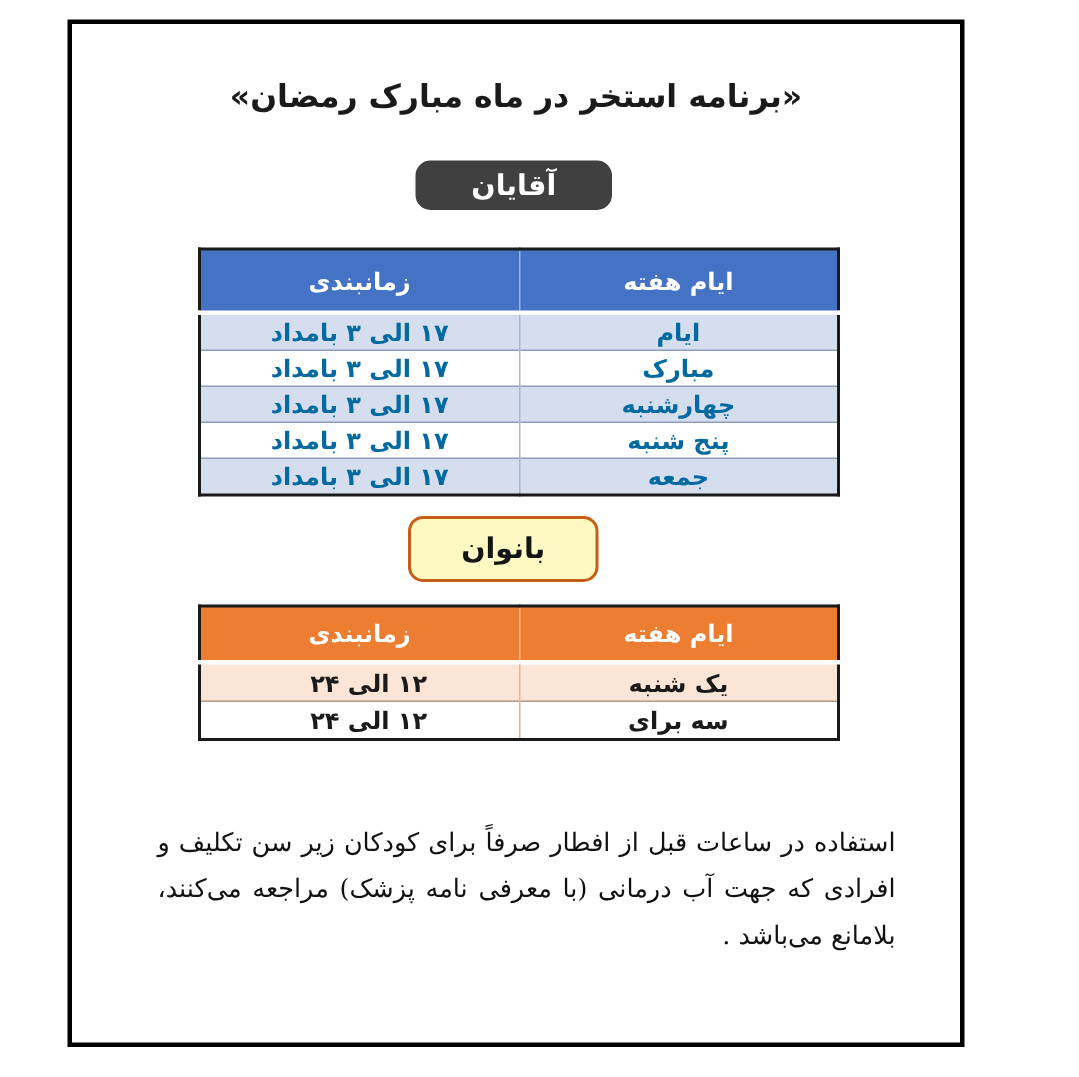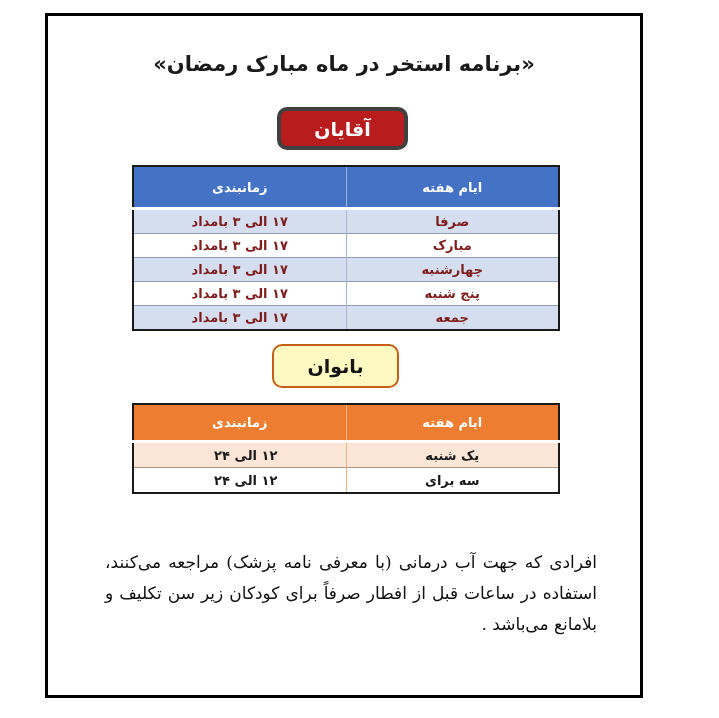--- a/index.html
+++ b/index.html
@@ -49,23 +49,23 @@
     justify-content: center;
     direction: rtl;
     font-size: 19px;
     font-weight: bold;
     cursor: default;
   }
   .men-button {
     left: 277px;
     top: 107px;
     width: 131px;
-    height: 43px;
-    background: #b91c1c;
-    border: 4px solid #404040;
+    height: 33px;
+    background: #404040;
+    border: 6px solid #404040;
     color: #ffffff;
   }
   .women-button {
     left: 272px;
     top: 344px;
     width: 127px;
     height: 44px;
     background: #fef9c3;
     border: 2px solid #C55F16;
     color: #151515;
@@ -81,34 +81,34 @@
     border: 2px solid #1a1a1a;
     font-weight: bold;
   }
   .men-table { top: 165px; }
   .women-table { top: 403px; }
   table.sched th, table.sched td {
     width: 50%;
     text-align: center;
     vertical-align: middle;
     padding: 0;
-    font-size: 13px;
+    font-size: 16px;
   }
   .men-table th {
     height: 40px;
     background: #4472C4;
     color: #ffffff;
     font-size: 16px;
     border-left: 1px solid rgba(255,255,255,0.45);
     border-bottom: 3px solid #ffffff;
   }
   .men-table th:last-child { border-left: none; }
   .men-table td {
     height: 23px;
-    color: #7f1d1d;
+    color: #0369a1;
     border-left: 1px solid #A7B6D9;
     border-top: 1px solid #8f9db8;
   }
   .men-table td:last-child { border-left: none; }
   .men-table tbody tr:nth-child(odd) td { background: #D5DEEF; }
   .men-table tbody tr:nth-child(even) td { background: #ffffff; }
   .women-table th {
     height: 35px;
     background: #ED7D31;
     color: #ffffff;
@@ -159,21 +159,21 @@
 
   <table class="sched men-table">
     <thead>
       <tr>
         <th>ایام هفته</th>
         <th>زمانبندی</th>
       </tr>
     </thead>
     <tbody>
       <tr>
-        <td>صرفا</td>
+        <td>ایام</td>
         <td>۱۷ الی ۳ بامداد</td>
       </tr>
       <tr>
         <td>مبارک</td>
         <td>۱۷ الی ۳ بامداد</td>
       </tr>
       <tr>
         <td>چهارشنبه</td>
         <td>۱۷ الی ۳ بامداد</td>
       </tr>
@@ -203,17 +203,17 @@
         <td>۱۲ الی ۲۴</td>
       </tr>
       <tr>
         <td>سه برای</td>
         <td>۱۲ الی ۲۴</td>
       </tr>
     </tbody>
   </table>
 
   <div class="footnote">
+    <div class="line">استفاده در ساعات قبل از افطار صرفاً برای کودکان زیر سن تکلیف و</div>
     <div class="line">افرادی که جهت آب درمانی (با معرفی نامه پزشک) مراجعه می‌کنند،</div>
-    <div class="line">استفاده در ساعات قبل از افطار صرفاً برای کودکان زیر سن تکلیف و</div>
     <div class="line last">بلامانع می‌باشد .</div>
   </div>
 </div>
 
 </body></html>

